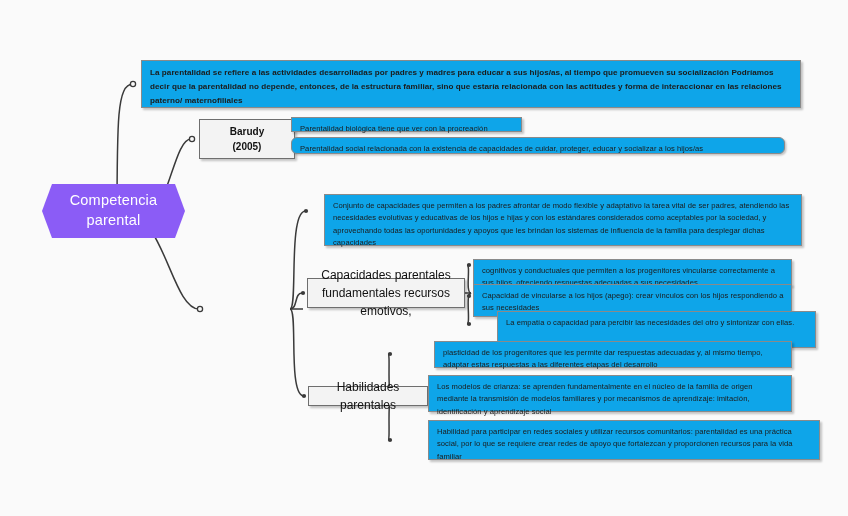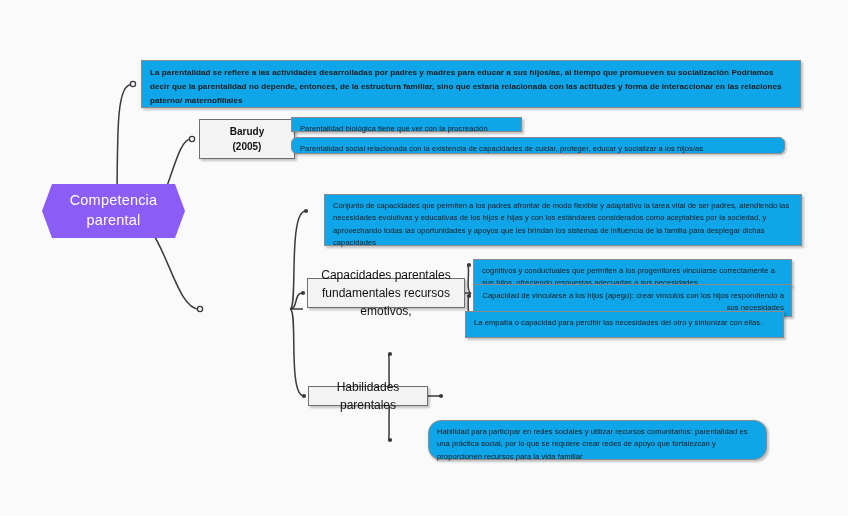--- a/index.html
+++ b/index.html
@@ -82,28 +82,28 @@
   #box-barudy-1     { left: 291px; top: 117px; width: 231px; height: 15px; }
   #box-barudy-2     { left: 291px; top: 137px; width: 494px; height: 17px; border-radius: 6px; }
 
   
   #node-rodrigo     { left: 207px; top: 295px; width: 96px;  height: 28px; }
   #box-rodrigo-main { left: 316px; top: 194px; width: 478px; height: 52px; margin-left: 8px; }
 
   
   #node-capacidades { left: 307px; top: 278px; width: 158px; height: 30px; }
   #box-cap-1        { left: 473px; top: 251px; width: 319px; height: 27px; margin-top: 8px; }
-  #box-cap-2        { left: 473px; top: 284px; width: 319px; height: 33px; text-align: right; }
-  #box-cap-3        { left: 465px; top: 311px; width: 319px; height: 27px; }
+  #box-cap-2        { left: 473px; top: 284px; width: 319px; height: 33px; }
+  #box-cap-3        { left: 497px; top: 311px; width: 319px; height: 37px; }
 
   
   #node-habilidades { left: 308px; top: 386px; width: 120px; height: 20px; }
   #box-hab-1        { left: 434px; top: 341px; width: 358px; height: 27px; }
   #box-hab-2        { left: 428px; top: 375px; width: 364px; height: 37px; }
-  #box-hab-3        { left: 428px; top: 420px; width: 339px; height: 40px; border-radius: 13px; }
+  #box-hab-3        { left: 428px; top: 420px; width: 392px; height: 40px; }
 </style>
 </head>
 <body>
 
 <div id="canvas">
 
   <svg id="wires" viewBox="0 0 848 516" width="848" height="516">
     <g fill="none" stroke="#3a3a3a" stroke-width="1.5">
 
       <path d="M117 220 C117 120 117 84 133 84"></path>
@@ -198,17 +198,23 @@
   <div class="box" id="box-cap-2">
     <span class="txt">Capacidad de vincularse a los hijos (apego): crear vínculos con los hijos respondiendo a sus necesidades</span>
   </div>
   <div class="box" id="box-cap-3">
     <span class="txt">La empatía o capacidad para percibir las necesidades del otro y sintonizar con ellas.</span>
   </div>
 
   <div class="label-node" id="node-habilidades">
     <span class="txt">Habilidades parentales</span>
   </div>
+  <div class="box" id="box-hab-1">
+    <span class="txt">plasticidad de los progenitores que les permite dar respuestas adecuadas y, al mismo tiempo, adaptar estas respuestas a las diferentes etapas del desarrollo</span>
+  </div>
+  <div class="box" id="box-hab-2">
+    <span class="txt">Los modelos de crianza: se aprenden fundamentalmente en el núcleo de la familia de origen mediante la transmisión de modelos familiares y por mecanismos de aprendizaje: imitación, identificación  y aprendizaje social</span>
+  </div>
   <div class="box" id="box-hab-3">
     <span class="txt">Habilidad para participar en redes sociales y utilizar recursos comunitarios: parentalidad es una práctica social, por lo que se requiere crear redes de apoyo que fortalezcan y proporcionen recursos para la vida familiar</span>
   </div>
 
 </div>
 
 </body></html>

